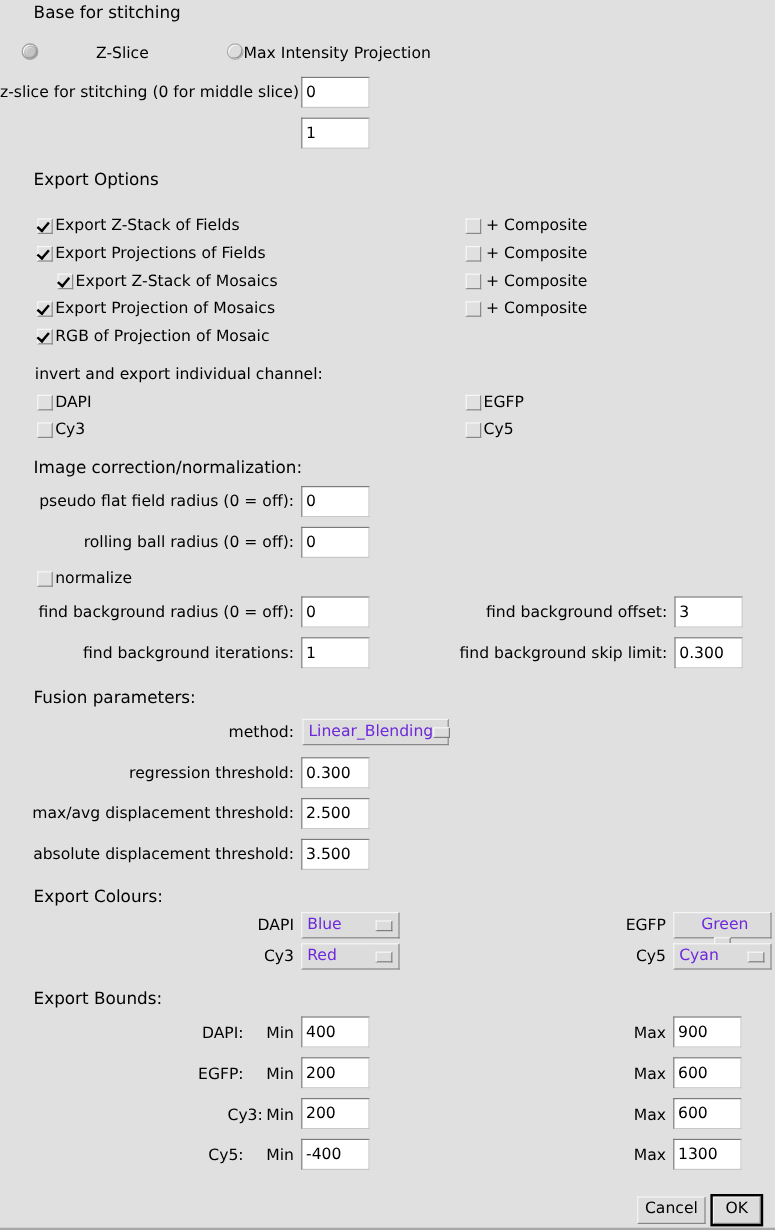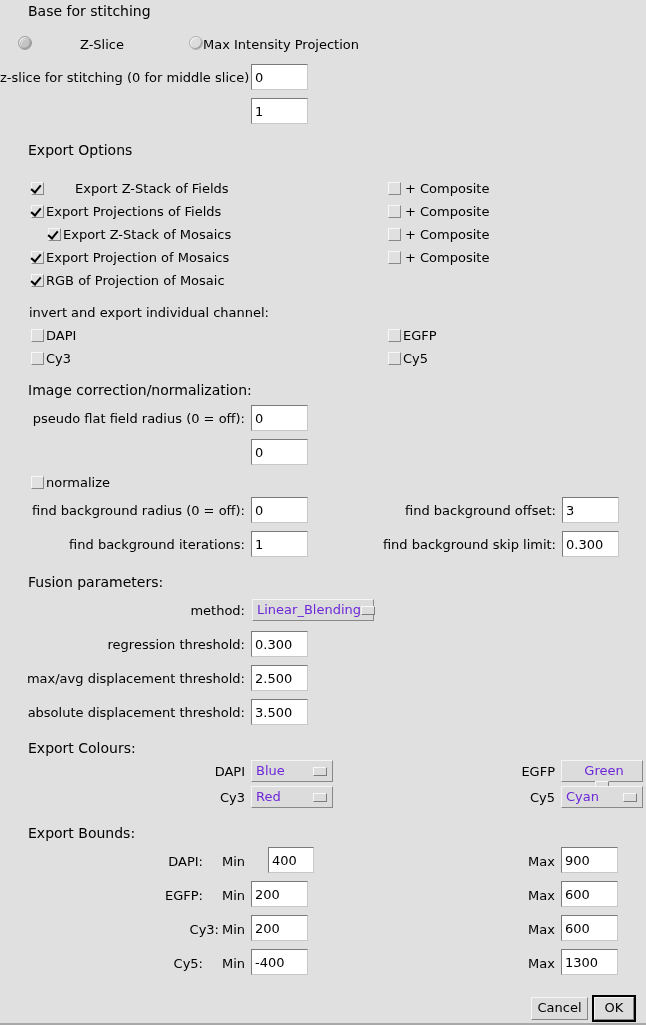--- a/index.html
+++ b/index.html
@@ -195,21 +195,21 @@
   </div>
   <div class="abs lbl" style="left:203px; top:37px;">Max Intensity Projection</div>
 
   <div class="abs lbl lbl-r" style="left:0px; top:70px; width:245px;">z-slice for stitching (0 for middle slice)</div>
   <div class="abs field" style="left:251px; top:64px; width:57px;">0</div>
 
   <div class="abs field" style="left:251px; top:98px; width:57px;">1</div>
 
   <div class="abs heading" style="left:28px; top:142px;">Export Options</div>
 
-  <div class="cbrow" style="left:31px; top:181px;gap:29px;">
+  <div class="cbrow" style="left:31px; top:181px;">
     <span class="cb checked"></span>
     <span class="cbtext">Export Z-Stack of Fields</span>
   </div>
   <div class="cbrow" style="left:388px; top:181px;">
     <span class="cb"></span>
     <span class="cbtext sp">+ Composite</span>
   </div>
 
   <div class="cbrow" style="left:31px; top:204px;">
     <span class="cb checked"></span>
@@ -260,20 +260,21 @@
   <div class="cbrow" style="left:388px; top:351px;">
     <span class="cb"></span>
     <span class="cbtext">Cy5</span>
   </div>
 
   <div class="abs heading" style="left:28px; top:382px;">Image correction/normalization:</div>
 
   <div class="abs lbl lbl-r" style="left:0px; top:411px; width:245px;">pseudo flat field radius (0 = off):</div>
   <div class="abs field" style="left:251px; top:405px; width:57px;">0</div>
 
+  <div class="abs lbl lbl-r" style="left:0px; top:445px; width:245px;">rolling ball radius (0 = off):</div>
   <div class="abs field" style="left:251px; top:439px; width:57px;">0</div>
 
   <div class="cbrow" style="left:31px; top:475px;">
     <span class="cb"></span>
     <span class="cbtext">normalize</span>
   </div>
 
   <div class="abs lbl lbl-r" style="left:0px; top:503px; width:245px;">find background radius (0 = off):</div>
   <div class="abs field" style="left:251px; top:497px; width:57px;">0</div>
 
@@ -326,21 +327,21 @@
   <div class="abs lbl lbl-r" style="left:450px; top:790px; width:105px;">Cy5</div>
   <div class="dropdown" style="left:561px; top:786px; width:82px;">
     <span class="dval">Cyan</span>
     <span class="darrow"></span>
   </div>
 
   <div class="abs heading" style="left:28px; top:825px;">Export Bounds:</div>
 
   <div class="abs lbl lbl-r" style="left:120px; top:854px; width:83px;">DAPI:</div>
   <div class="abs lbl lbl-r" style="left:205px; top:854px; width:40px;">Min</div>
-  <div class="abs field" style="left:268px; top:847px; width:46px;">400</div>
+  <div class="abs field" style="left:251px; top:847px; width:57px;">400</div>
   <div class="abs lbl lbl-r" style="left:500px; top:854px; width:55px;">Max</div>
   <div class="abs field" style="left:561px; top:847px; width:57px;">900</div>
 
   <div class="abs lbl lbl-r" style="left:120px; top:888px; width:83px;">EGFP:</div>
   <div class="abs lbl lbl-r" style="left:205px; top:888px; width:40px;">Min</div>
   <div class="abs field" style="left:251px; top:881px; width:57px;">200</div>
   <div class="abs lbl lbl-r" style="left:500px; top:888px; width:55px;">Max</div>
   <div class="abs field" style="left:561px; top:881px; width:57px;">600</div>
 
   <div class="abs lbl lbl-r" style="left:136px; top:922px; width:83px;text-align:right;">Cy3:</div>

